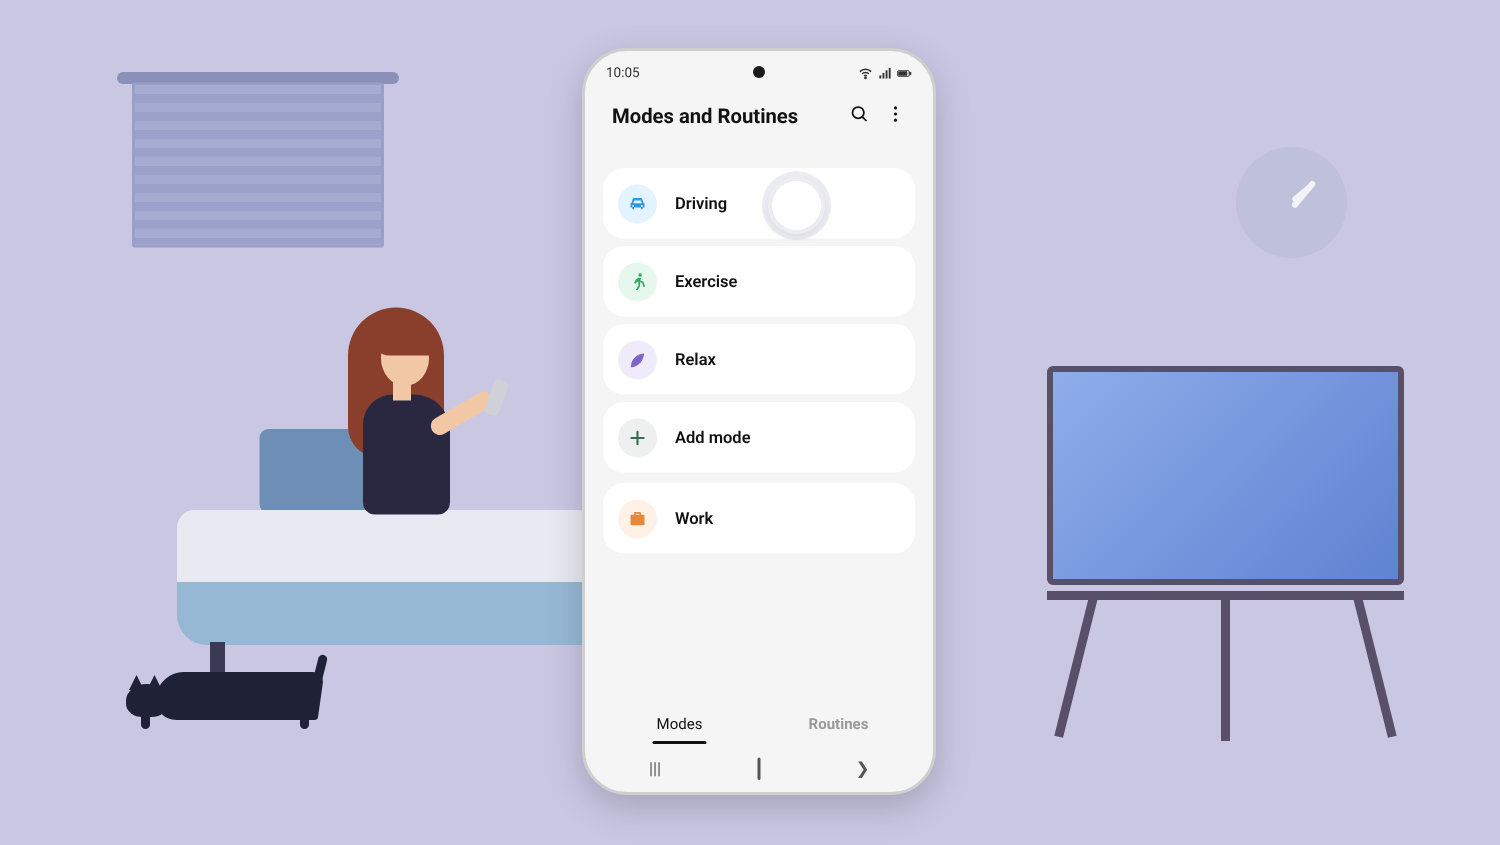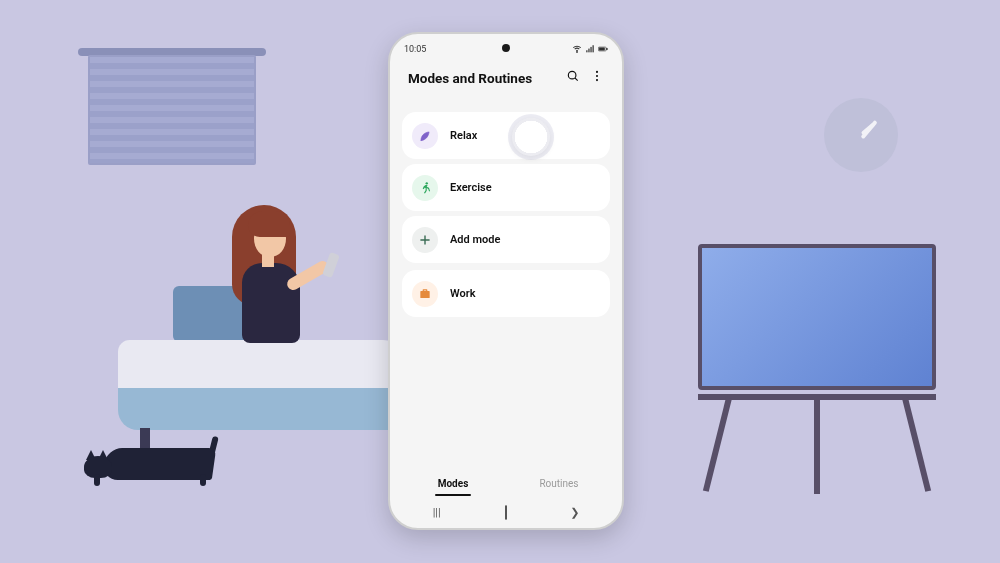--- a/index.html
+++ b/index.html
@@ -330,22 +330,22 @@
     display: flex;
     height: 34px;
   }
   .tab {
     flex: 1;
     display: flex; align-items: center; justify-content: center;
     font-size: 10px;
     position: relative;
     cursor: pointer;
   }
-  .tab.active { color: #111; font-weight: 700; text-align: right; }
-  .tab.inactive { color: #9a9a9a; font-weight: 400; }
+  .tab.active { color: #111; font-weight: 400; text-align: right; }
+  .tab.inactive { color: #9a9a9a; font-weight: 700; }
   .tab.active::after {
     content: "";
     position: absolute;
     bottom: 4px;
     width: 36px; height: 2px;
     background: #111;
     border-radius: 2px;
   }
 
   .navbar {
@@ -461,35 +461,43 @@
               </svg>
           </span>
         </div>
       </div>
     </div>
 
     <div class="modes-list">
       <div class="touch-ripple"></div>
 
         <div class="mode-card">
-          <div class="mode-icon" style="background: rgb(240, 235, 250); color: rgb(127, 99, 201);">
+          <div class="mode-icon" style="background: rgb(227, 243, 255); color: rgb(47, 151, 224);">
             <svg viewBox="0 0 24 24" fill="currentColor">
-              <path d="M5 20c0-8 5-14 14-15-1 9-7 14-14 15zm0 0c3-5 7-9 12-11" stroke="currentColor" stroke-width="1" fill="currentColor"></path>
+              <path d="M5 11l1.5-4.5A2 2 0 0 1 8.4 5h7.2a2 2 0 0 1 1.9 1.5L19 11h1v5h-2v2h-2v-2H8v2H6v-2H4v-5h1zm2.2 0h9.6l-1-3H8.2l-1 3zM7 13a1.2 1.2 0 1 0 0 2.4A1.2 1.2 0 0 0 7 13zm10 0a1.2 1.2 0 1 0 0 2.4 1.2 1.2 0 0 0 0-2.4z"></path>
             </svg>
           </div>
-          <span>Relax</span>
+          <span>Driving</span>
         </div>
         <div class="mode-card">
           <div class="mode-icon" style="background: rgb(230, 247, 236); color: rgb(47, 168, 95);">
             <svg viewBox="0 0 24 24" fill="currentColor">
               <circle cx="15" cy="4" r="2"></circle>
               <path d="M13 7l-3 2-2 4 2 1 1.3-2.6L13 12v4l-3 5h2.3l2.7-4.5V12l2.5 1.5L19 18l1.7-1-1.9-5.3L15 10l1.5-3H13z"></path>
             </svg>
           </div>
           <span>Exercise</span>
+        </div>
+        <div class="mode-card">
+          <div class="mode-icon" style="background: rgb(240, 235, 250); color: rgb(127, 99, 201);">
+            <svg viewBox="0 0 24 24" fill="currentColor">
+              <path d="M5 20c0-8 5-14 14-15-1 9-7 14-14 15zm0 0c3-5 7-9 12-11" stroke="currentColor" stroke-width="1" fill="currentColor"></path>
+            </svg>
+          </div>
+          <span>Relax</span>
         </div>
         <div class="mode-card last">
           <div class="mode-icon" style="background: rgb(238, 240, 239); color: rgb(58, 107, 84);">
             <svg viewBox="0 0 24 24" fill="none" stroke="currentColor" stroke-width="2.4" stroke-linecap="round">
               <line x1="12" y1="5" x2="12" y2="19"></line>
               <line x1="5" y1="12" x2="19" y2="12"></line>
             </svg>
           </div>
           <span>Add mode</span>
         </div>

